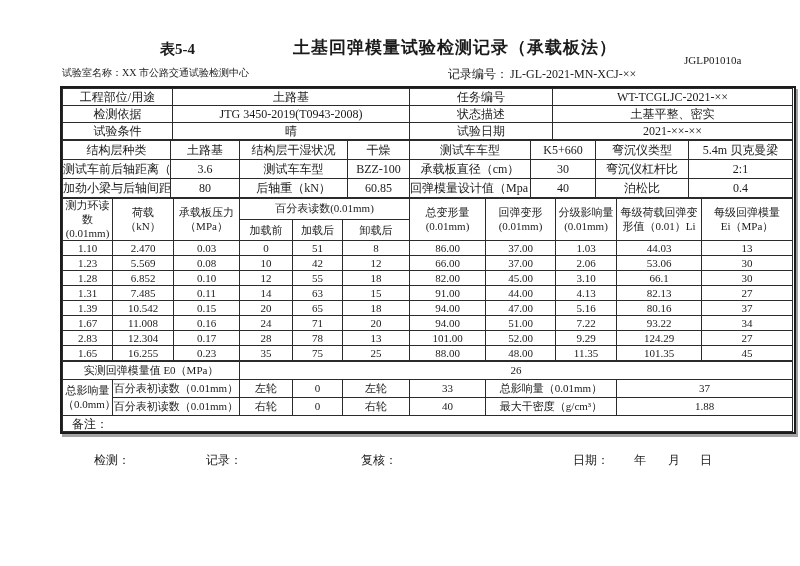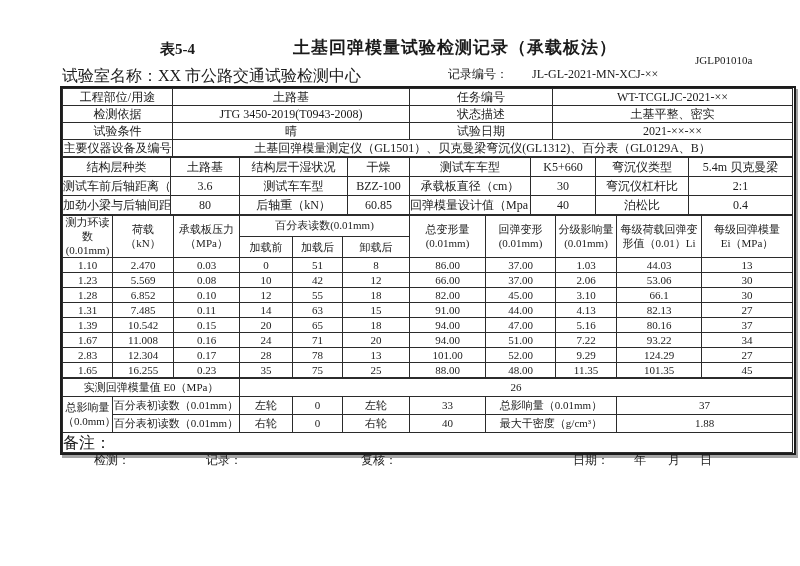--- a/index.html
+++ b/index.html
@@ -4,42 +4,42 @@
 <style>
   html,body{margin:0;padding:0;}
   body{
     width:800px;height:566px;background:#ffffff;position:relative;
     font-family:"Liberation Serif","DejaVu Serif",serif;color:#1a1a1a;
     overflow:hidden;
   }
   .abs{position:absolute;}
   .table-no{left:160px;top:40px;font-size:15px;font-weight:bold;}
   .doc-title{left:285px;top:36px;width:340px;text-align:center;font-size:17px;font-weight:bold;letter-spacing:1px;}
-  .form-code{left:684px;top:54px;font-size:11px;margin-left:11px;}
-  .lab-line{left:62px;top:66px;font-size:16px;}
+  .form-code{left:684px;top:54px;font-size:11px;}
+  .lab-line{left:62px;top:66px;font-size:10px;}
   .record-line{left:448px;top:66px;font-size:12px;}
-  .record-line .val{margin-left:24px;}
+  .record-line .val{margin-left:2px;}
 
   .form-wrap{
     position:absolute;left:60px;top:86px;width:732px;
     border:2px solid #1c1c1c;
     box-shadow:2px 3px 0 rgba(90,90,90,0.55);
     background:#fff;
   }
   table{border-collapse:collapse;table-layout:fixed;width:730px;}
   td{
     border:1px solid #2b2b2b;text-align:center;vertical-align:middle;
     font-size:11px;line-height:1.2;padding:0;overflow:hidden;white-space:nowrap;
   }
   .t-info td{height:16px;font-size:12px;margin-left:36px;}
   .t-struct td{height:18px;font-size:12px;}
   .t-read td.hdr{height:20px;font-size:11px;white-space:normal;}
   .t-read td{height:14px;color:#222;}
   .t-sum td{height:17px;}
-  .t-sum td.remark{height:15px;text-align:left;padding-left:0;font-size:16px;}
+  .t-sum td.remark{height:15px;text-align:left;padding-left:9px;font-size:12px;}
   .two-line div{line-height:1.25;}
   .footer{position:absolute;top:452px;left:0;width:800px;height:18px;font-size:12px;margin-left:28px;}
   .footer span{position:absolute;top:0;}
   .f-inspect{left:66px;} .f-record{left:178px;} .f-review{left:333px;}
   .f-date{left:545px;} .f-year{left:606px;} .f-month{left:640px;} .f-day{left:672px;}
 </style>
 </head>
 <body>
 
 <div class="abs table-no">表5-4</div>
@@ -70,24 +70,20 @@
       <td>检测依据</td>
       <td>JTG 3450-2019(T0943-2008)</td>
       <td>状态描述</td>
       <td>土基平整、密实</td>
     </tr>
     <tr>
       <td>试验条件</td>
       <td>晴</td>
       <td>试验日期</td>
       <td>2021-××-××</td>
-    </tr>
-    <tr>
-      <td>主要仪器设备及编号</td>
-      <td colspan="3">土基回弹模量测定仪（GL1501）、贝克曼梁弯沉仪(GL1312)、百分表（GL0129A、B）</td>
     </tr>
   </tbody>
     </table>
 
   <table class="t-struct">
     <colgroup>
         <col style="width:108px">
         <col style="width:69px">
         <col style="width:108px">
         <col style="width:62px">

